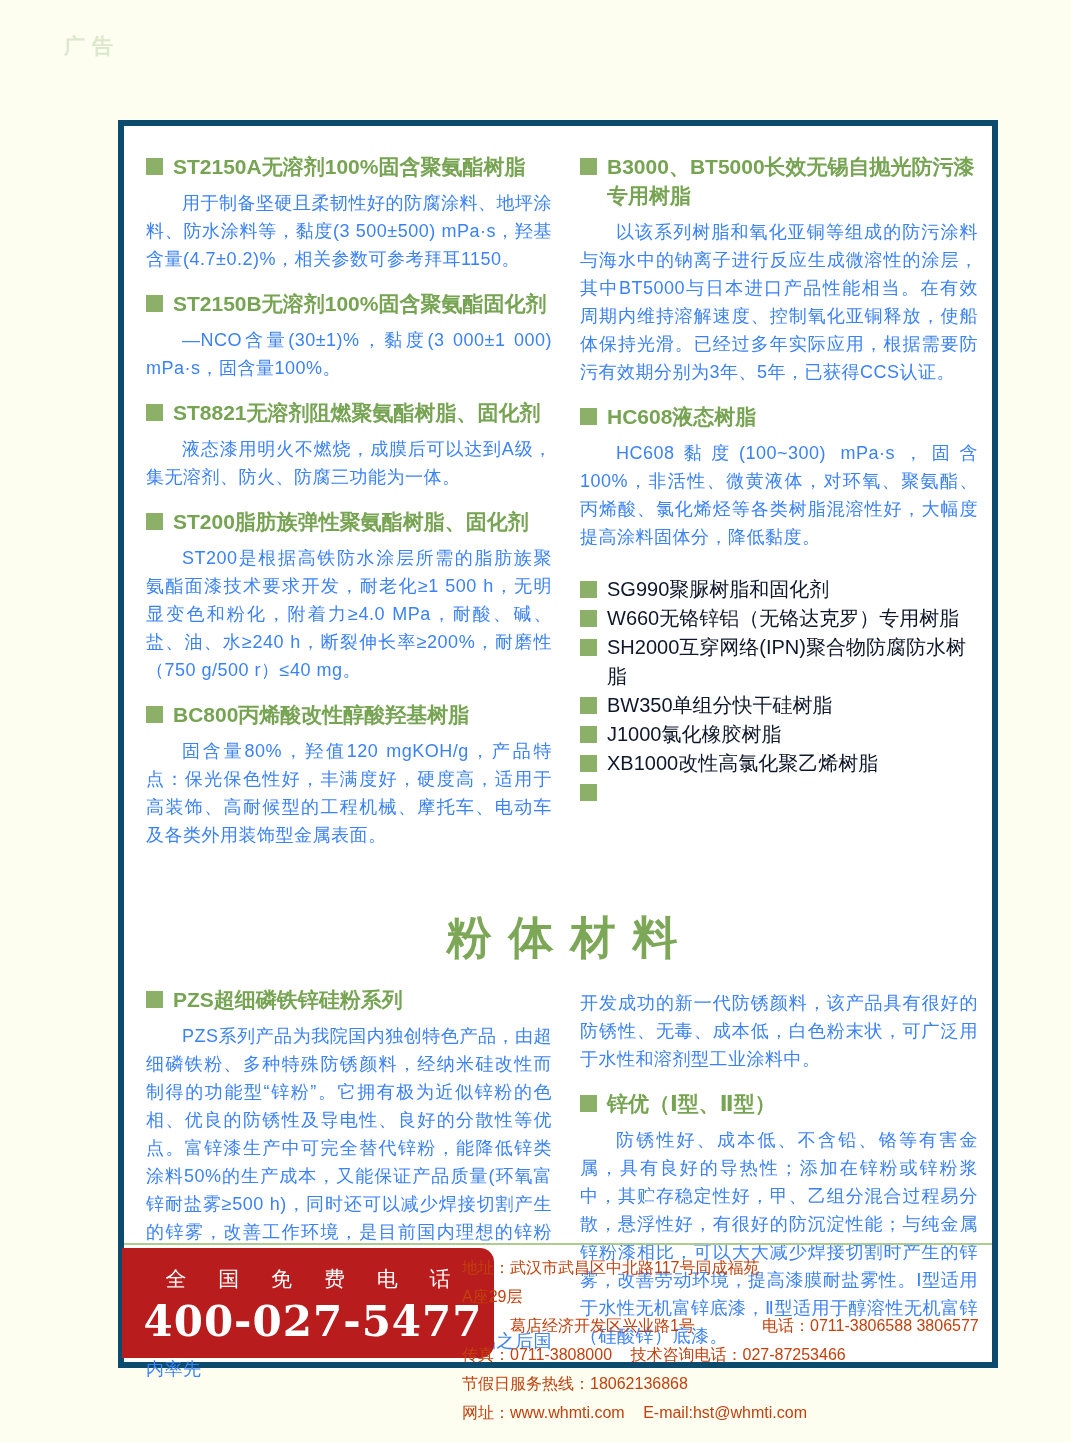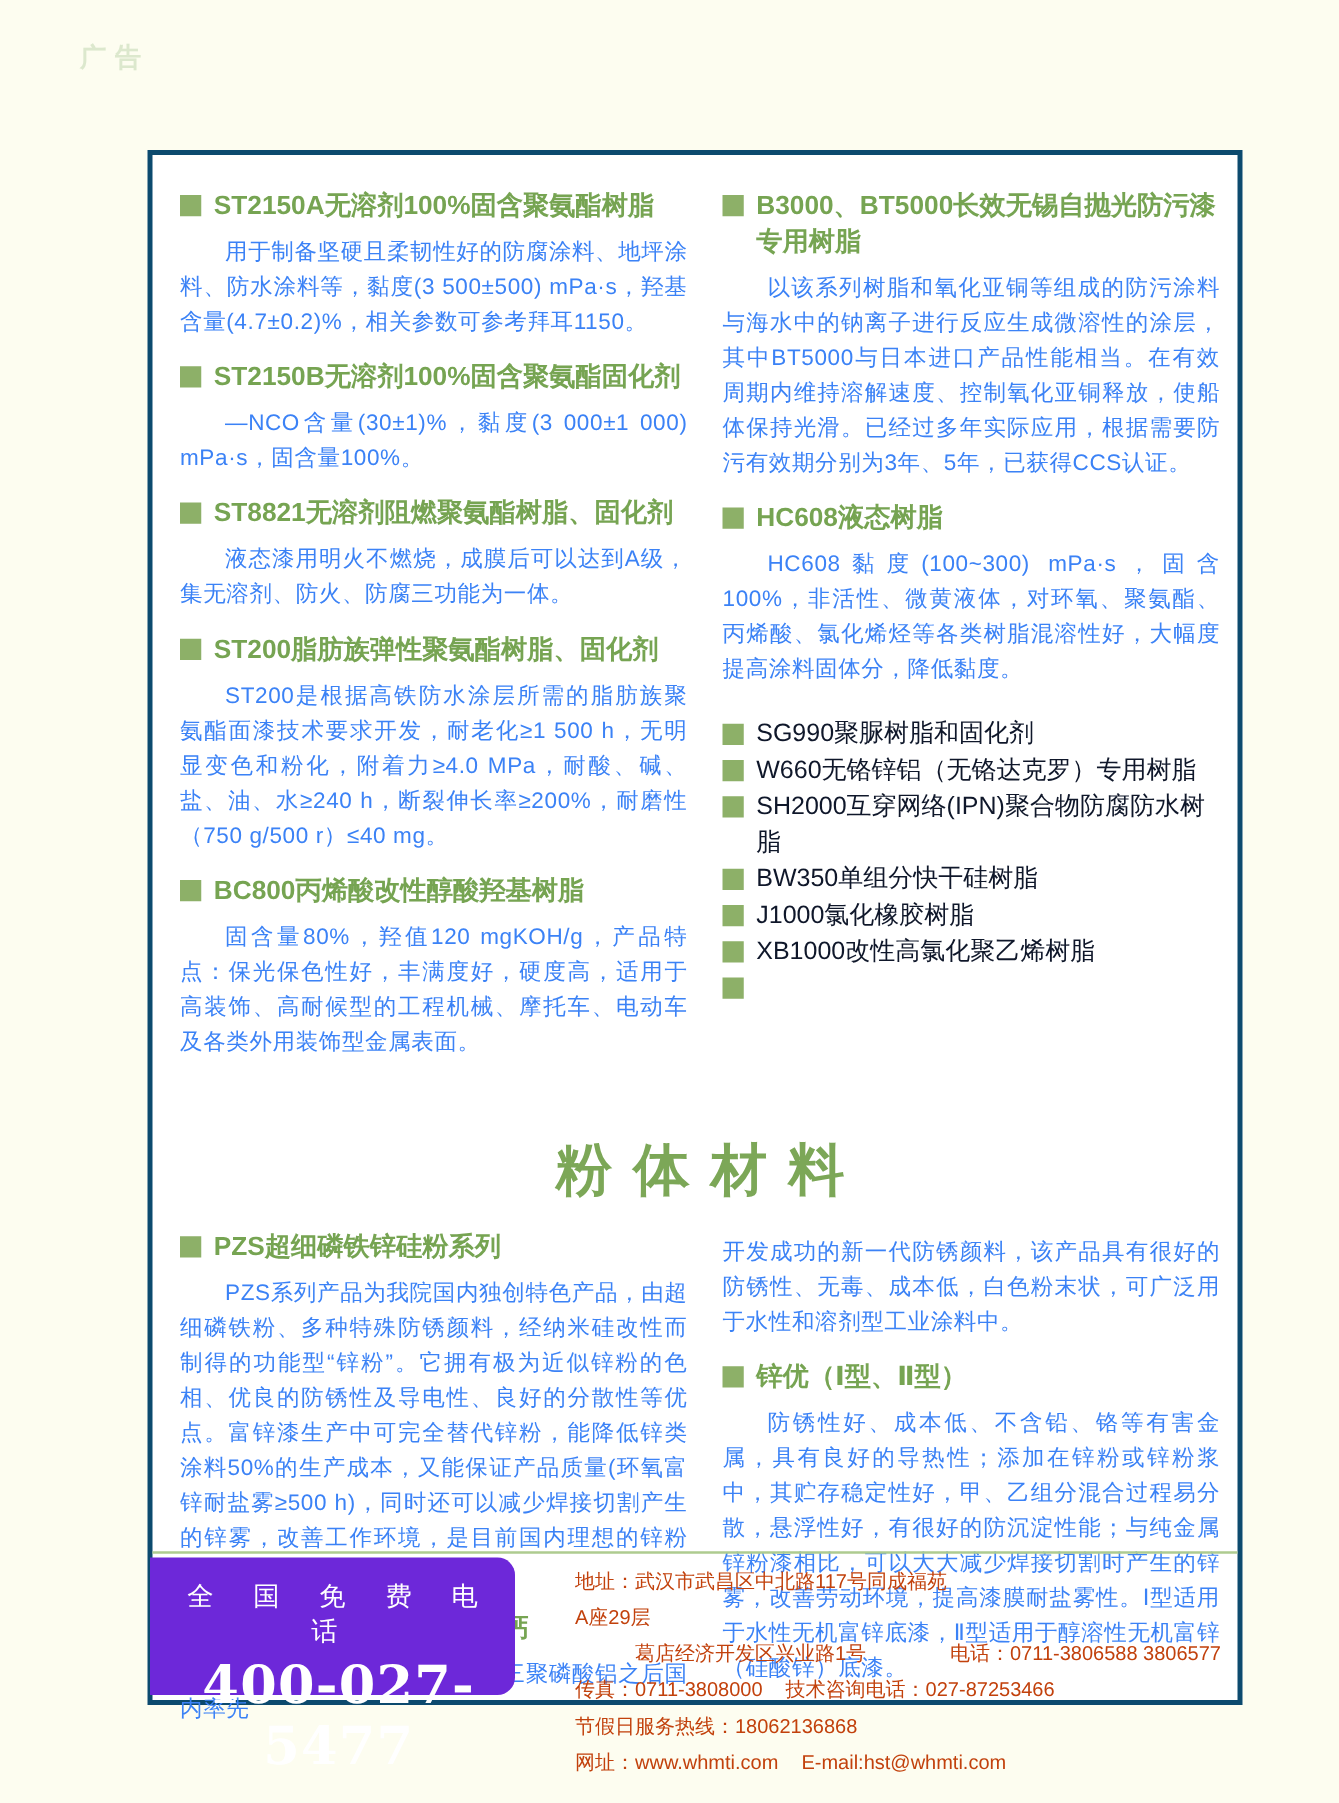--- a/index.html
+++ b/index.html
@@ -11,21 +11,21 @@
     overflow:hidden;
   }
   .ad-label{
     position:absolute;left:64px;top:32px;
     font-size:21px;letter-spacing:7px;color:#dce8cd;font-weight:bold;
   }
   .main-box{
     position:absolute;left:118px;top:120px;
     width:868px;height:1236px;
     background:#ffffff;
-    border:4px solid #0c4a6e;
+    border:6px solid #0c4a6e;
   }
   .content{
     padding:26px 14px 0 22px;
   }
   .cols{display:flex;}
   .col-left{width:406px;margin-right:28px;flex:none;}
   .col-right{flex:1;min-width:0;}
   .section-heading{
     display:flex;align-items:flex-start;
     color:#76a452;font-weight:bold;font-size:21px;line-height:29px;
@@ -53,22 +53,22 @@
     margin:46px 0 18px 0;
     font-size:45px;font-weight:bold;color:#7ca757;
     letter-spacing:17px;text-indent:17px;line-height:58px;
   }
   .contact-strip{
     position:absolute;left:0;right:0;bottom:0;height:117px;
     border-top:2px solid #aecb90;
   }
   .phone-box{
     position:absolute;left:-2px;top:3px;
-    width:292px;height:110px;
-    background:#6d28d9;
+    width:372px;height:110px;
+    background:#b91c1c;
     border-radius:0 14px 14px 0;
     color:#ffffff;text-align:center;
   }
   .phone-label{
     margin-top:17px;font-size:21px;letter-spacing:13px;text-indent:13px;
   }
   .phone-number{
     margin-top:4px;
     font-family:"DejaVu Serif","Liberation Serif",serif;
     font-weight:bold;font-size:42px;letter-spacing:1px;padding-left:10px;

